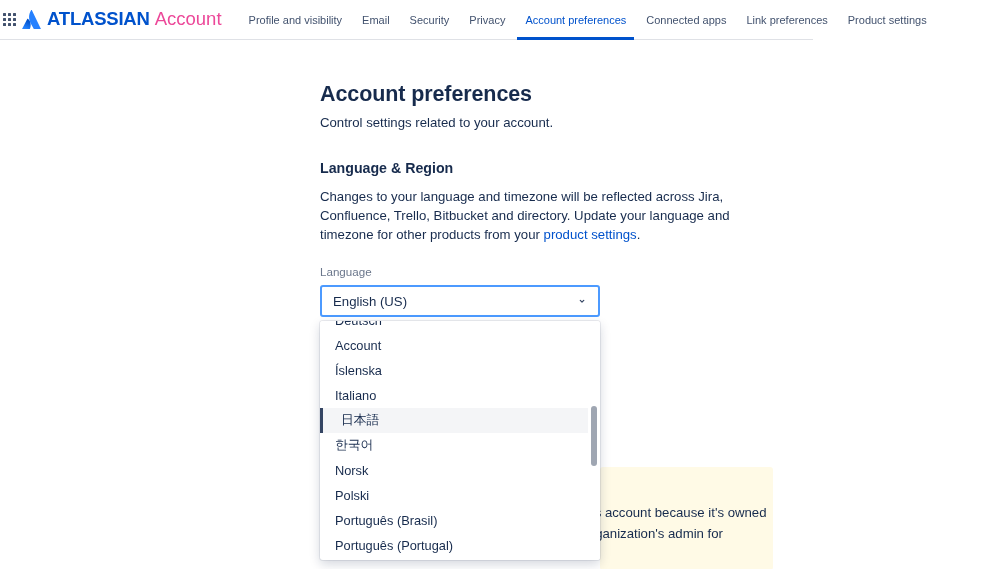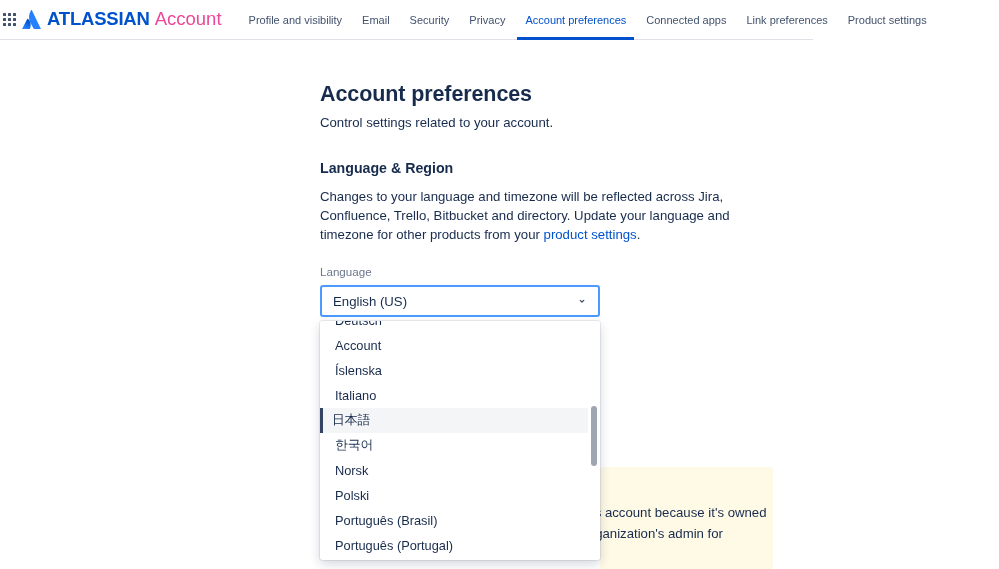--- a/index.html
+++ b/index.html
@@ -220,21 +220,21 @@
     font-size: 12.8px;
     color: #172b4d;
     background: #ffffff;
     cursor: pointer;
     border-left: 3px solid transparent;
     white-space: nowrap;
   }
   .option.selected {
     background: #f4f5f7;
     border-left: 3px solid #344563;
-    padding-left: 9px;
+    padding-left: 18px;
   }
 
   .dd-scrollbar-track {
     position: absolute;
     top: 0;
     right: 0;
     width: 12px;
     height: 239px;
     background: #ffffff;
     cursor: pointer;

